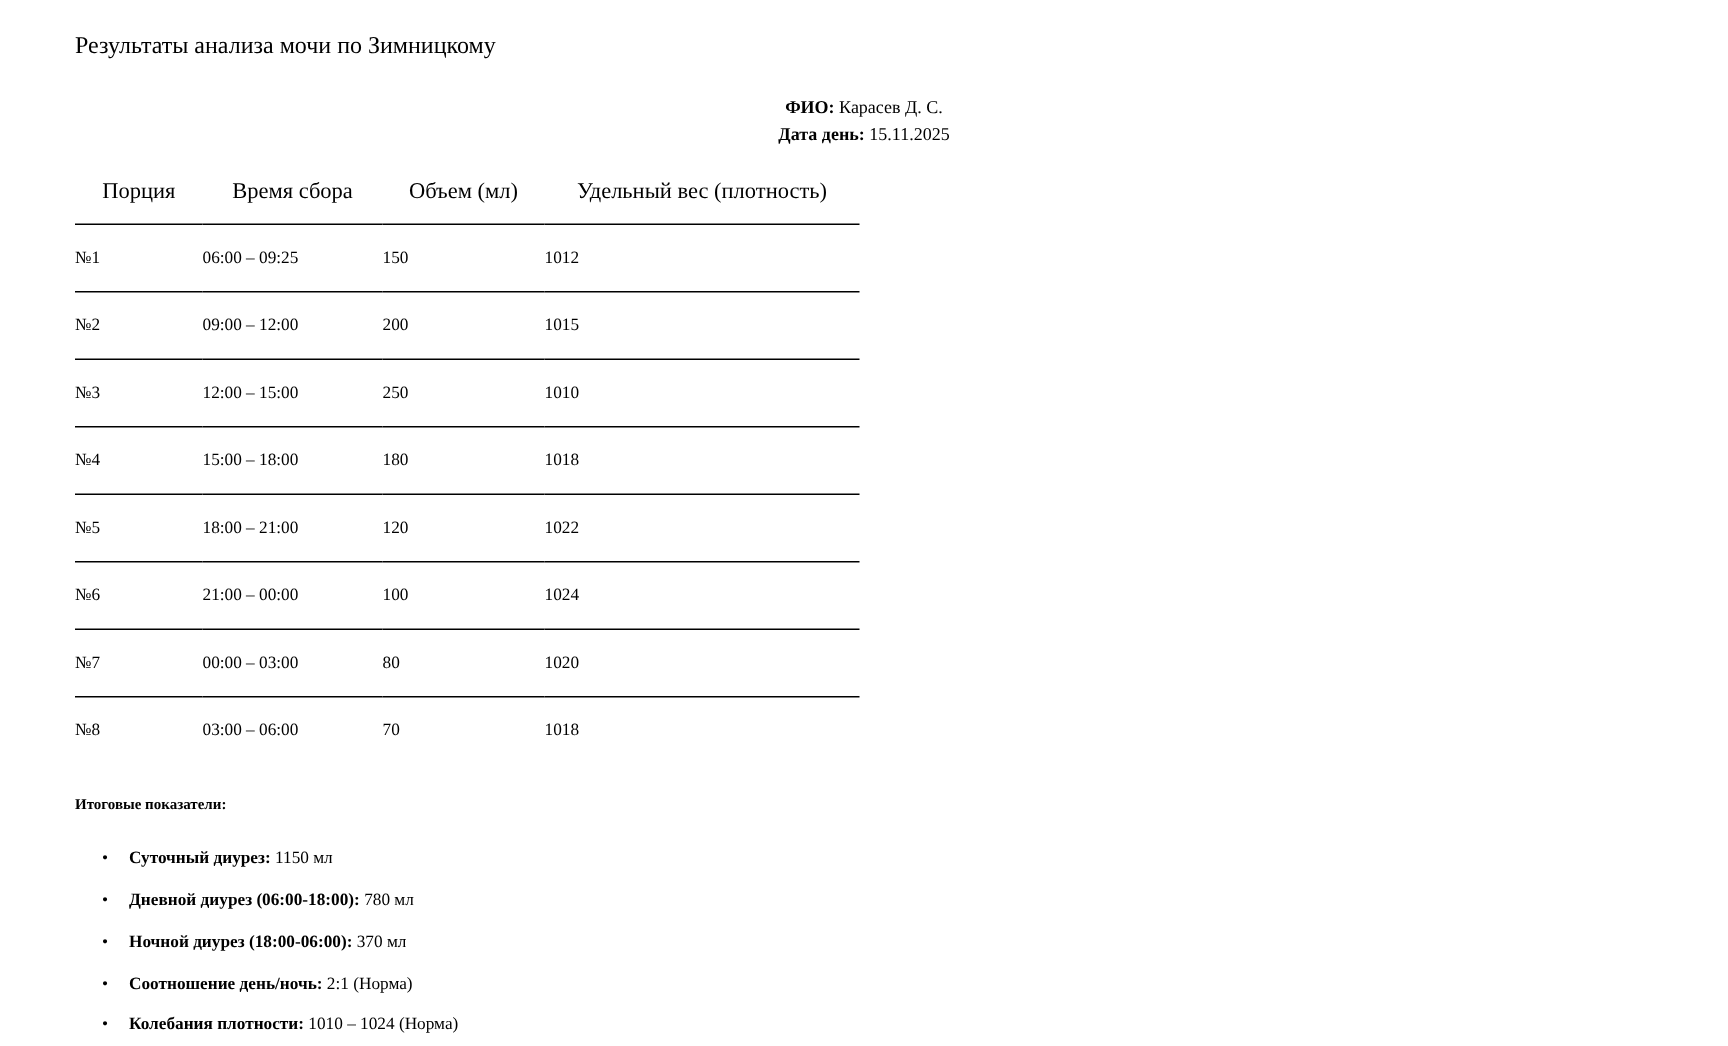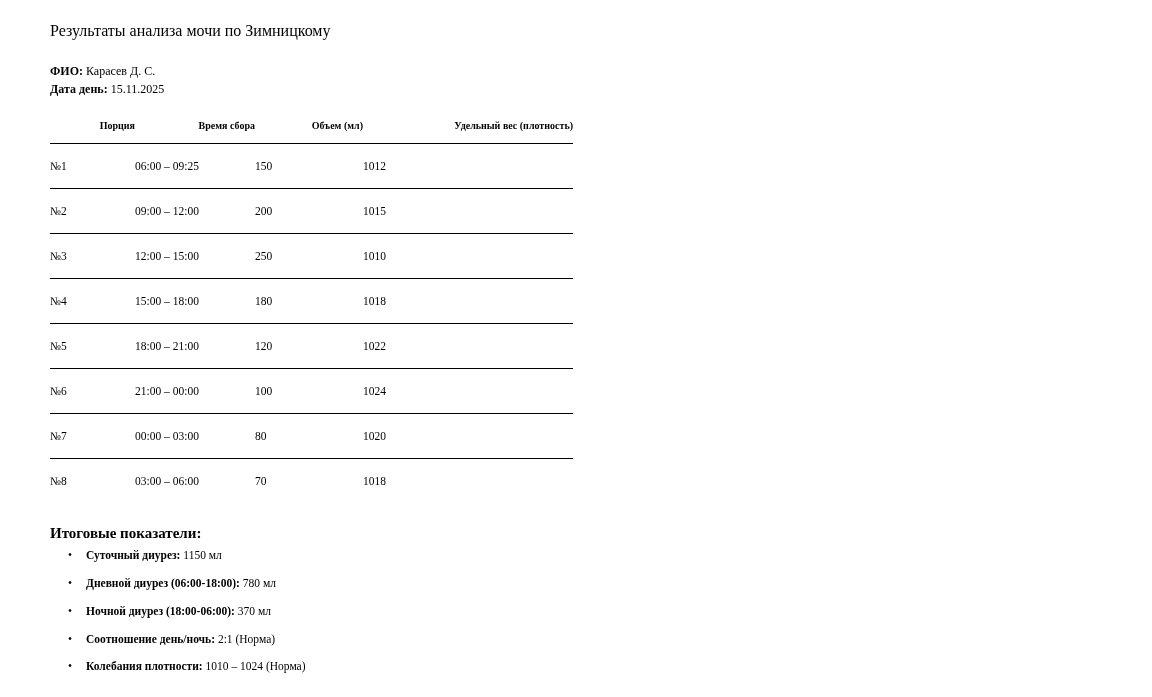--- a/index.html
+++ b/index.html
@@ -19,59 +19,60 @@
     box-sizing: border-box;
   }
   .doc-title {
     font-size: 16px;
     line-height: 1.4;
     margin-bottom: 21px;
   }
   .meta-line {
     font-size: 12px;
     line-height: 1.45;
+    text-align: center;
   }
   .meta-label {
     font-weight: bold;
   }
   .meta-block {
     margin-bottom: 22px;
   }
   table.samples {
     border-collapse: collapse;
     width: 523px;
     table-layout: fixed;
   }
   table.samples th {
-    text-align: right;
-    font-size: 10px;
-    font-weight: bold;
+    text-align: center;
+    font-size: 15px;
+    font-weight: normal;
     padding: 0 0 12px 0;
     vertical-align: top;
   }
   table.samples td {
     font-size: 11.5px;
     padding: 14px 0 14px 0;
     border-top: 1px solid #000000;
     vertical-align: middle;
     height: 16px;
   }
   table.samples tr.head-row th {
     border: none;
   }
   col.c1 { width: 85px; }
   col.c2 { width: 120px; }
   col.c3 { width: 108px; }
   col.c4 { width: 210px; }
 
   .summary-title {
-    font-size: 15px;
+    font-size: 10px;
     font-weight: bold;
     margin-top: 22px;
-    margin-bottom: 0;
+    margin-bottom: 17px;
   }
   ul.summary {
     margin: 0;
     padding-left: 36px;
     list-style: none;
   }
   ul.summary li {
     font-size: 11.5px;
     line-height: 1.2;
     padding: 7px 0 7px 0;

